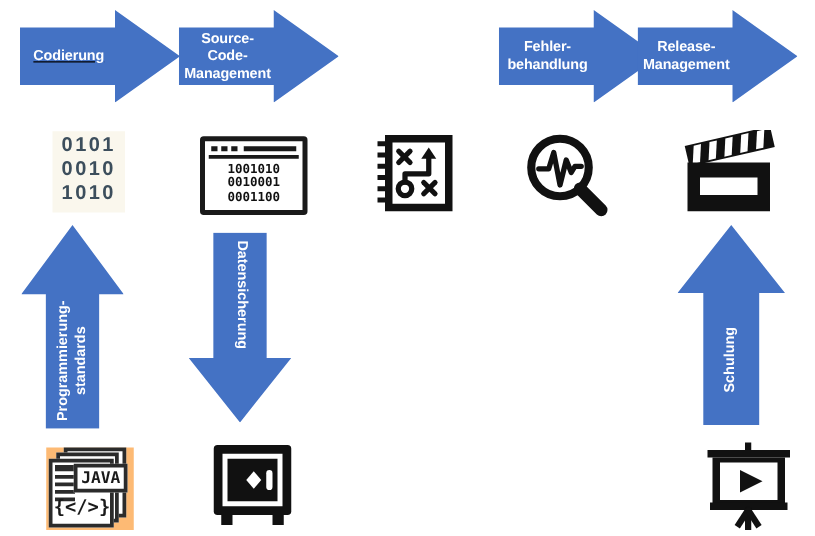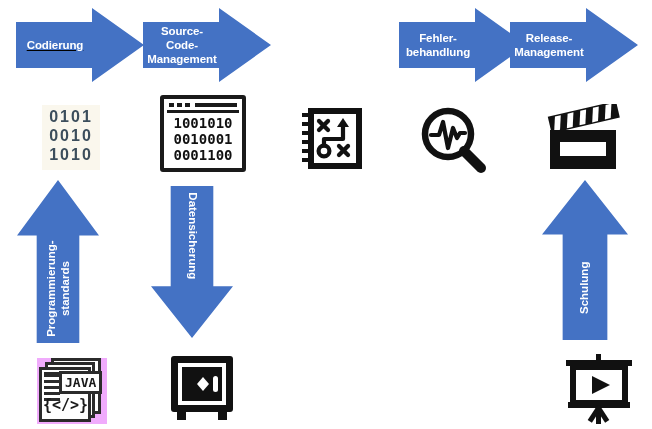--- a/index.html
+++ b/index.html
@@ -126,31 +126,31 @@
     margin-bottom: 3px;
   }
   .codewin-dot {
     width: 5px; height: 4px; background: #1a1a1a;
   }
   .codewin-line {
     flex: 1; height: 4px; background: #1a1a1a; margin-left: 2px;
   }
   .codewin-body {
     font-family: "DejaVu Sans Mono", monospace;
-    font-size: 14px;
+    font-size: 10px;
     font-weight: bold;
     line-height: 1.14;
     color: #111111;
     letter-spacing: 0px;
     text-align: center;
     white-space: pre-line;
   }
 
   
-  .javadoc { position: relative; width: 70px; height: 66px; background:#f0abfc; }
+  .javadoc { position: relative; width: 70px; height: 66px; background:#fdba74; }
   .jd-sheet {
     position: absolute; box-sizing: border-box;
     background: #ffffff; border: 3px solid #2b2b2b;
   }
   .jd-back1 { left: 14px; top: 0;  width: 50px; height: 56px; }
   .jd-back2 { left: 8px;  top: 4px; width: 50px; height: 56px; }
   .jd-front { left: 2px;  top: 9px; width: 52px; height: 55px; }
   .jd-lines { position:absolute; left: 7px; top: 16px; width: 16px; }
   .jd-lines i { display:block; height:3px; background:#2b2b2b; margin-bottom:3px; }
   .jd-topline { position:absolute; left:7px; top:14px; width:40px; height:3px; background:#2b2b2b; }

